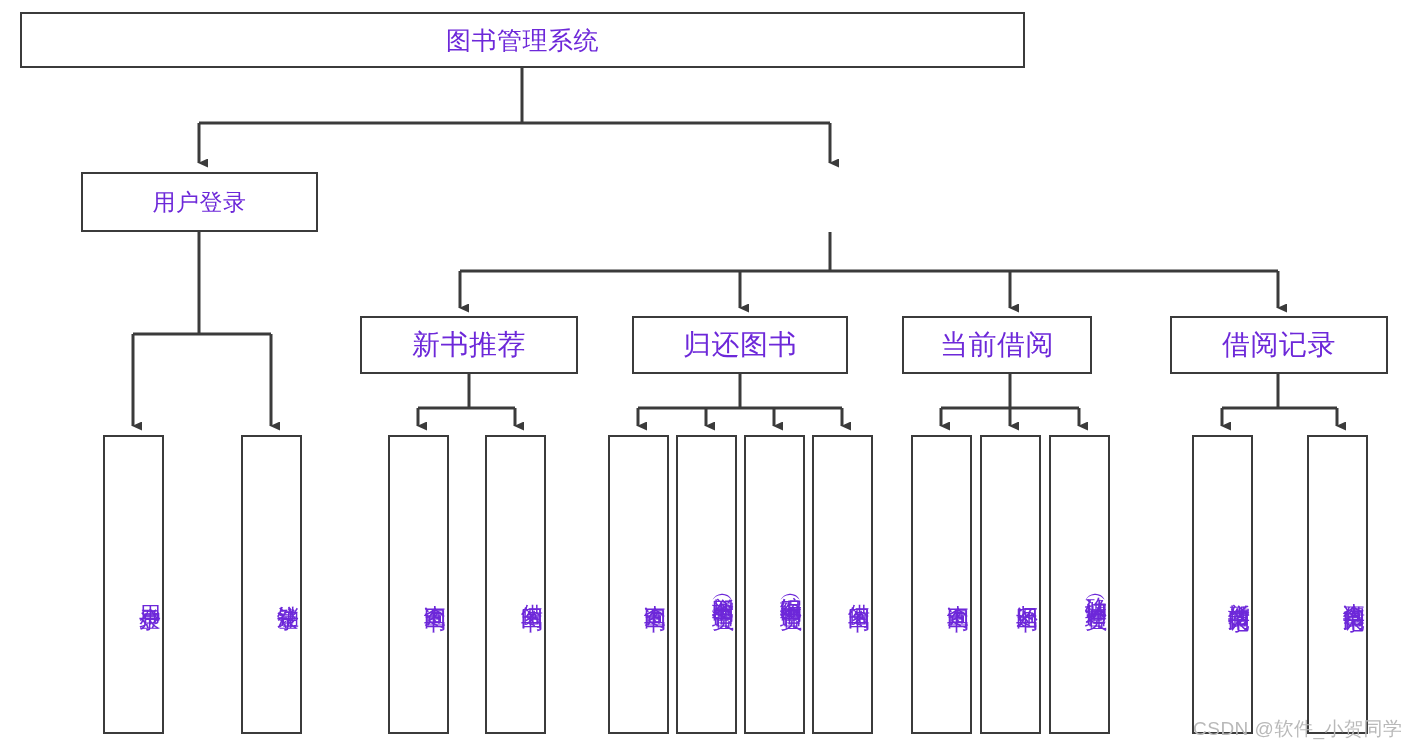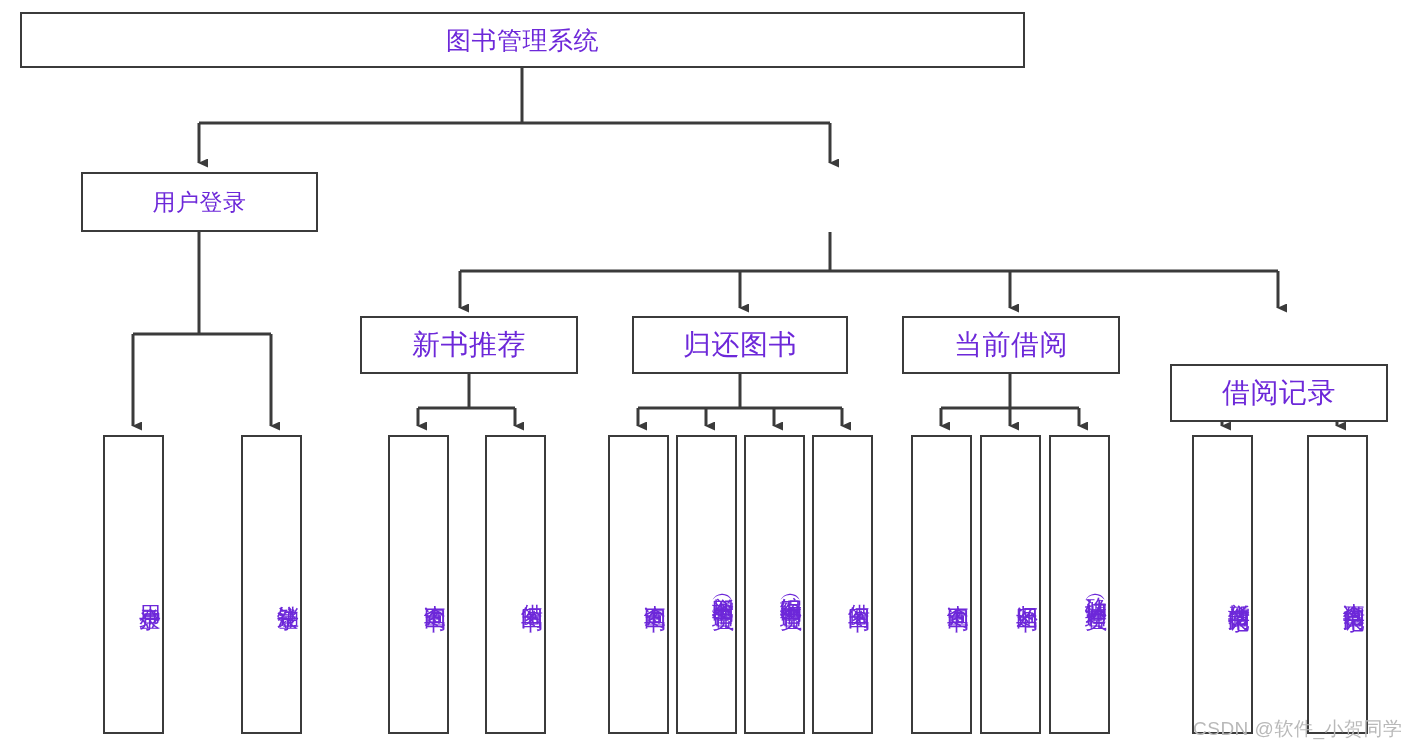--- a/index.html
+++ b/index.html
@@ -131,24 +131,24 @@
   <div class="node node-l2" style="left:81px; top:172px; width:237px; height:60px;">
     <span>用户登录</span>
   </div>
 
   <div class="node node-l3" style="left:360px; top:316px; width:218px; height:58px;">
     <span>新书推荐</span>
   </div>
   <div class="node node-l3" style="left:632px; top:316px; width:216px; height:58px;">
     <span>归还图书</span>
   </div>
-  <div class="node node-l3" style="left:902px; top:316px; width:218px; height:58px;">
+  <div class="node node-l3" style="left:902px; top:316px; width:190px; height:58px;">
     <span>当前借阅</span>
   </div>
-  <div class="node node-l3" style="left:1170px; top:316px; width:218px; height:58px;margin-top:48px;">
+  <div class="node node-l3" style="left:1170px; top:316px; width:218px; height:58px;">
     <span>借阅记录</span>
   </div>
 
   <div class="node node-leaf" style="left:103px; top:435px; width:61px; height:299px;">
     <span>用户登录</span>
   </div>
   <div class="node node-leaf" style="left:241px; top:435px; width:61px; height:299px;">
     <span>注销登录</span>
   </div>
 

